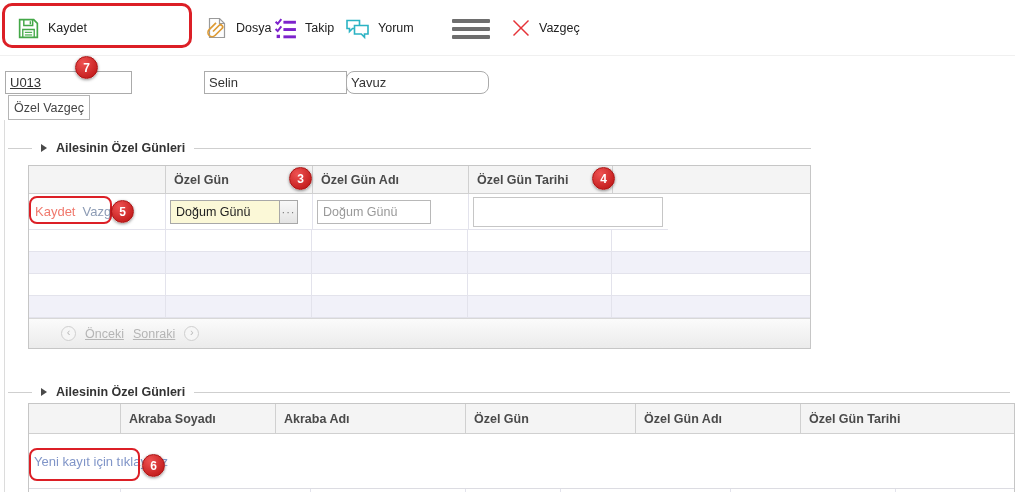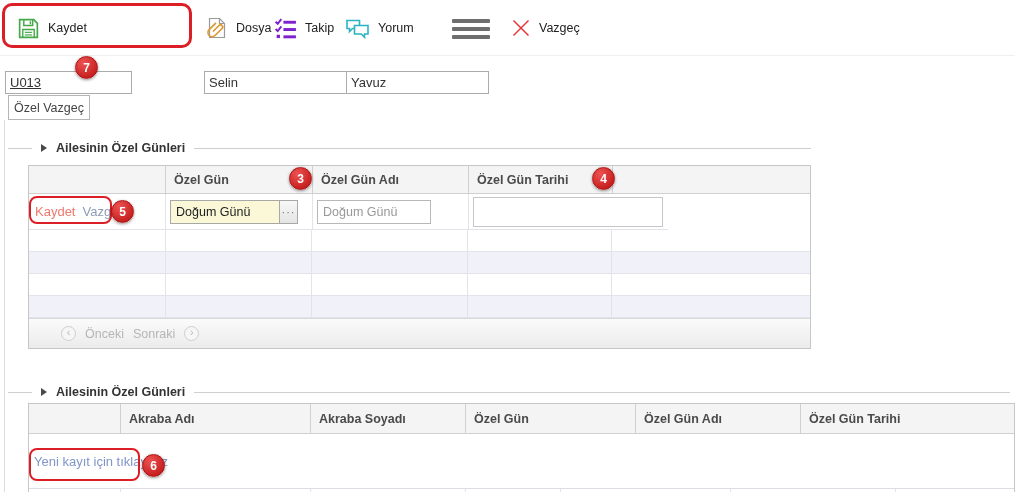--- a/index.html
+++ b/index.html
@@ -64,21 +64,21 @@
   .plain-in { width:114px; height:24px; border:1px solid #b8b8b8; font-family:inherit; font-size:12.5px; color:#999; padding:0 5px; background:#fff; }
   .ddown { width:136px; height:24px; border:1px solid #9fb1c7; background:#fff; display:flex; align-items:center;
     justify-content:space-between; font-size:12.5px; color:#222; padding:0 7px 0 6px; cursor:pointer; }
   .caret { font-size:7px; color:#333; }
   .not-in { width:190px; height:30px; border:1px solid #c6c6c6; resize:none; font-family:inherit; font-size:12.5px; background:#fff; }
   
   .pager { display:flex; align-items:center; height:30px; background:linear-gradient(#fbfbfb,#ebebeb);
     border-top:1px solid #d8d8d8; padding-left:32px; gap:9px; color:#b5b5b5; font-size:12.5px; }
   .parrow { width:15px; height:15px; border-radius:50%; border:1px solid #cfcfcf; background:#f6f6f6; color:#bbb;
     display:flex; align-items:center; justify-content:center; font-size:11px; line-height:1; cursor:pointer; padding-bottom:2px; }
-  .ptext { cursor:pointer; }
+  .ptext { cursor:pointer;text-decoration:underline; }
   
   .newrow { height:55px; background:#fff; border-bottom:1px solid #dcdce2; display:flex; align-items:center; padding-left:5px; }
   .newrow .lnk.blue { color:#8095c8; font-size:13px; }
   .sliver { display:flex; height:3px; background:#fff; }
   .sliver .dc { border-bottom:none; }
 </style>
 </head>
 <body>
 
 <div class="toolbar">
@@ -141,21 +141,21 @@
     </span>
     <span>Vazgeç</span>
   </div>
 </div>
 
 <div class="ann" style="left:2px;top:3px;width:190px;height:45px;border-width:3px;border-radius:10px"></div>
 <div class="badge" style="left:75px;top:56px">7</div>
 
 <input class="txt" style="left: 5px; top: 71px; width: 127px; text-decoration: underline;" value="U013">
 <input class="txt" style="left: 160px; top: 71px; width: 143px; margin-left: 44px;" value="Selin">
-<input class="txt" style="left: 346px; top: 71px; width: 143px;" value="Yavuz">
+<input class="txt" style="left: 346px; top: 71px; width: 143px; border-radius: 8px;" value="Yavuz">
 
 <div class="tab">Özel Vazgeç</div>
 <div class="vline"></div>
 
 <div class="sec" style="top:141px;width:803px">
   <span class="dash"></span>
   <span class="tri"></span>
   <span class="sec-title">Ailesinin Özel Günleri</span>
   <span class="sec-line"></span>
 </div>
@@ -233,22 +233,22 @@
 <div class="sec" style="top:385px;width:1002px">
   <span class="dash"></span>
   <span class="tri"></span>
   <span class="sec-title">Ailesinin Özel Günleri</span>
   <span class="sec-line"></span>
 </div>
 
 <div class="grid t2" style="left:28px;top:403px;width:987px">
   <div class="hrow">
     <div class="hc d0"></div>
+    <div class="hc d2">Akraba Soyadı</div>
     <div class="hc d1">Akraba Adı</div>
-    <div class="hc d2">Akraba Soyadı</div>
     <div class="hc d4">Özel Gün</div>
     <div class="hc d5">Özel Gün Adı</div>
     <div class="hc d6 last">Özel Gün Tarihi</div>
   </div>
   <div class="newrow">
     <span class="lnk blue">Yeni kayıt için tıklayınız</span>
   </div>
   <div class="sliver">
     <div class="dc d0"></div>
       <div class="dc d1"></div>

